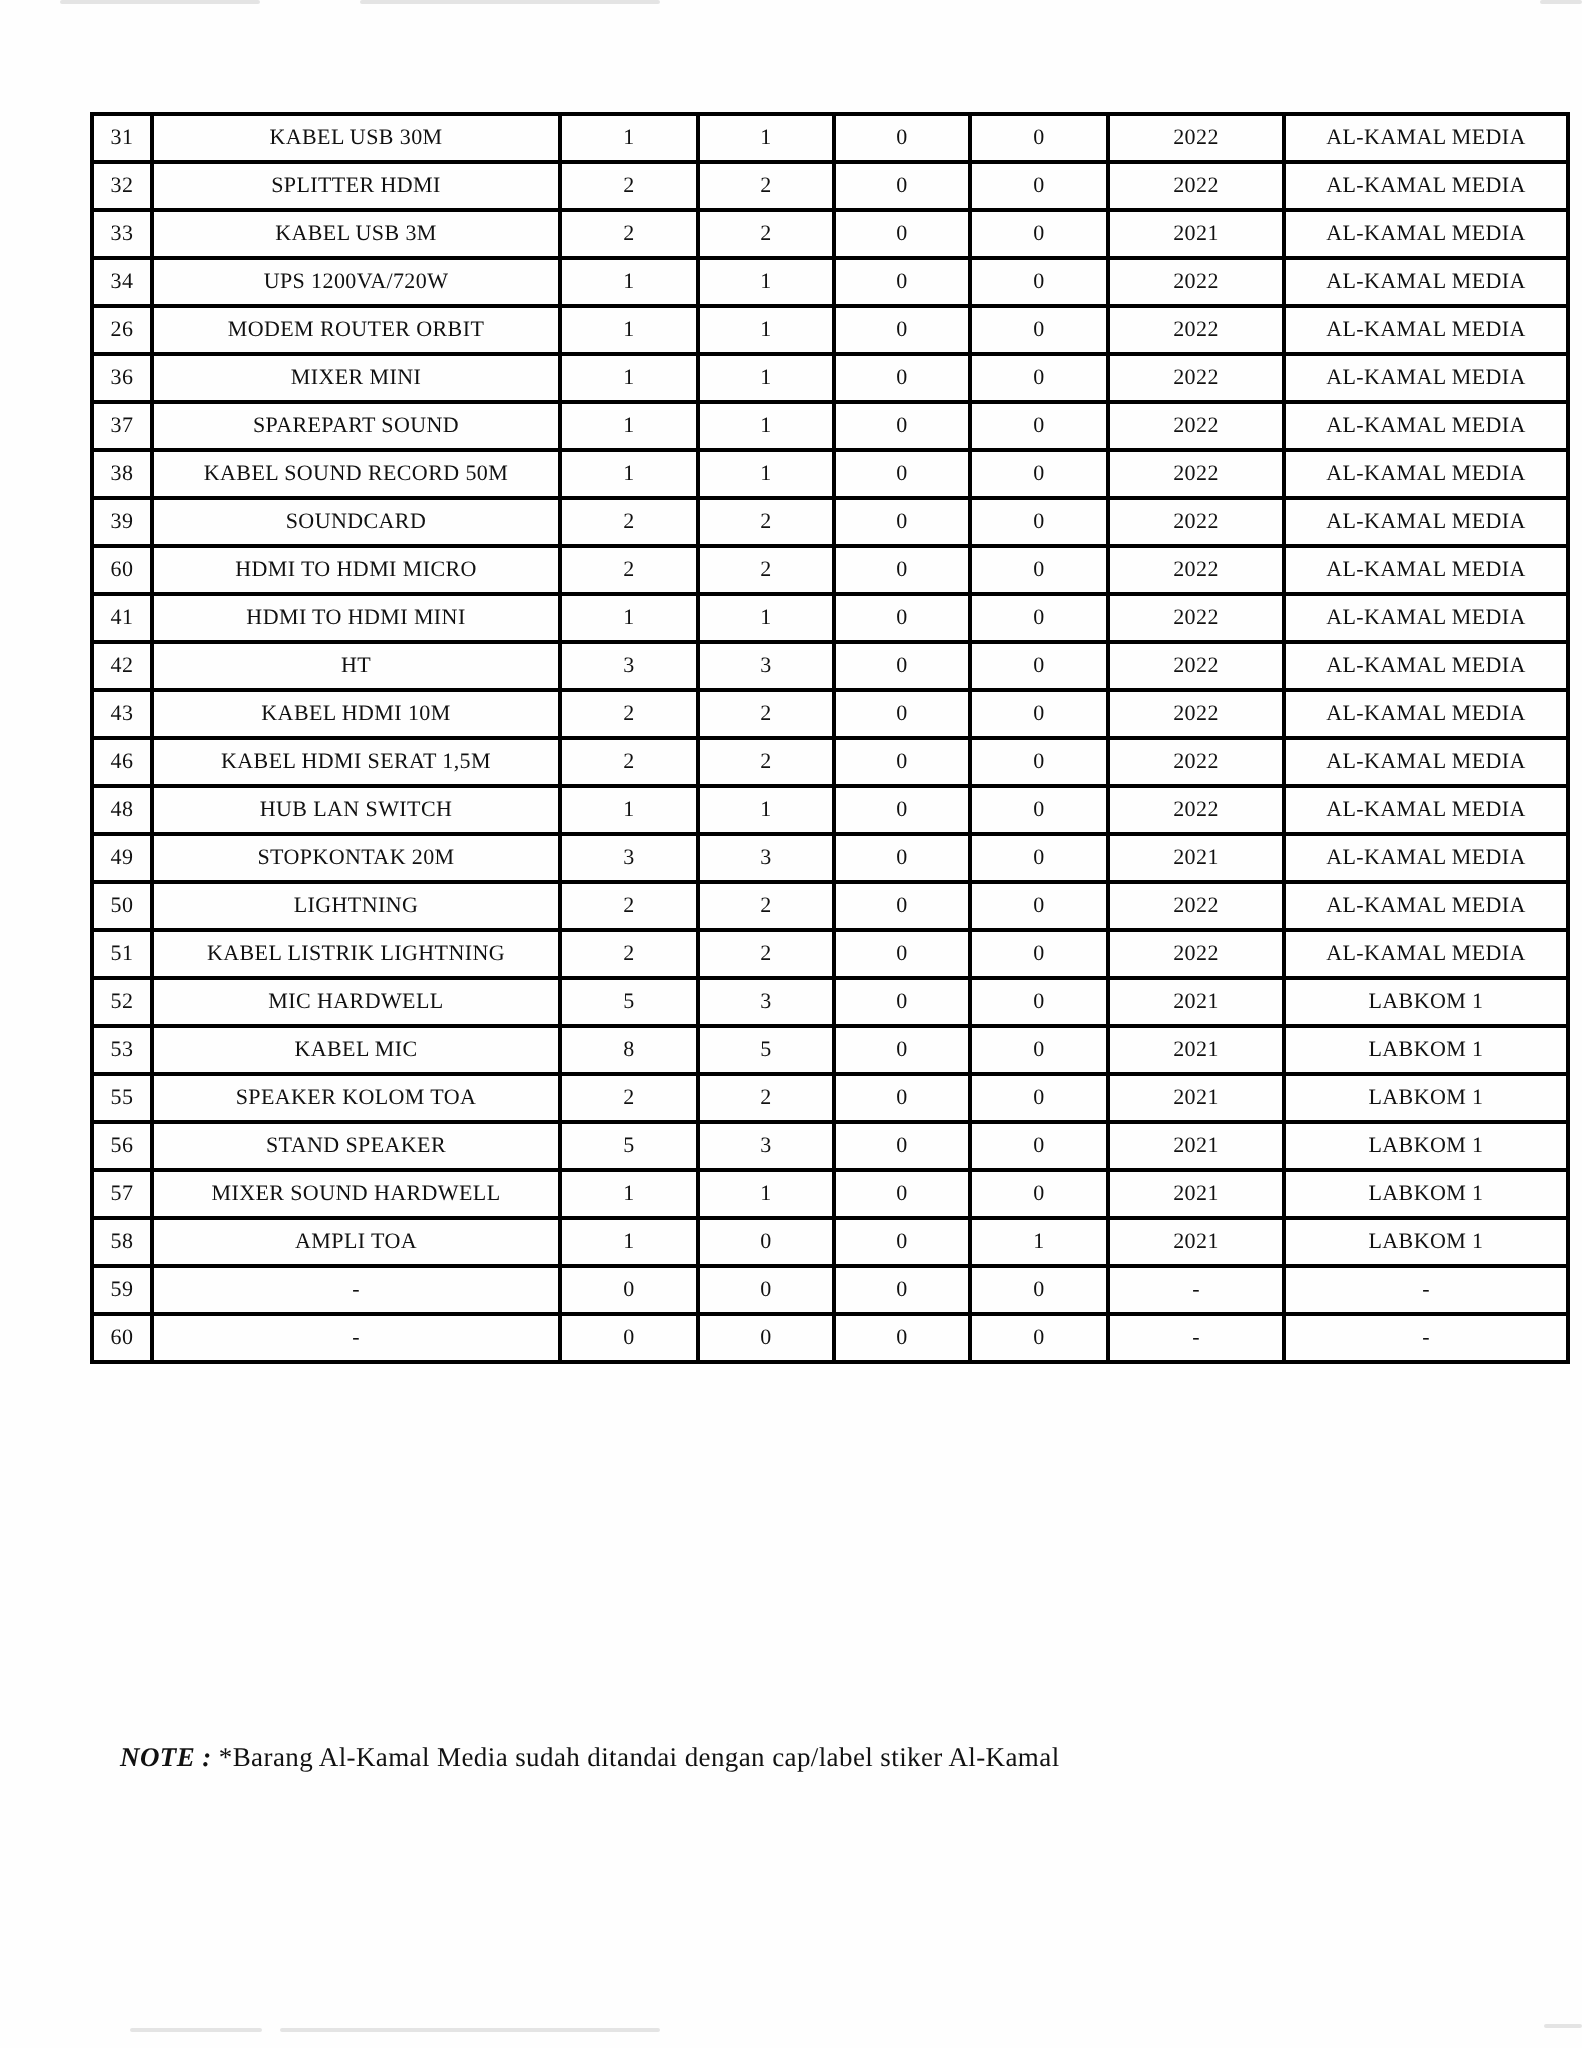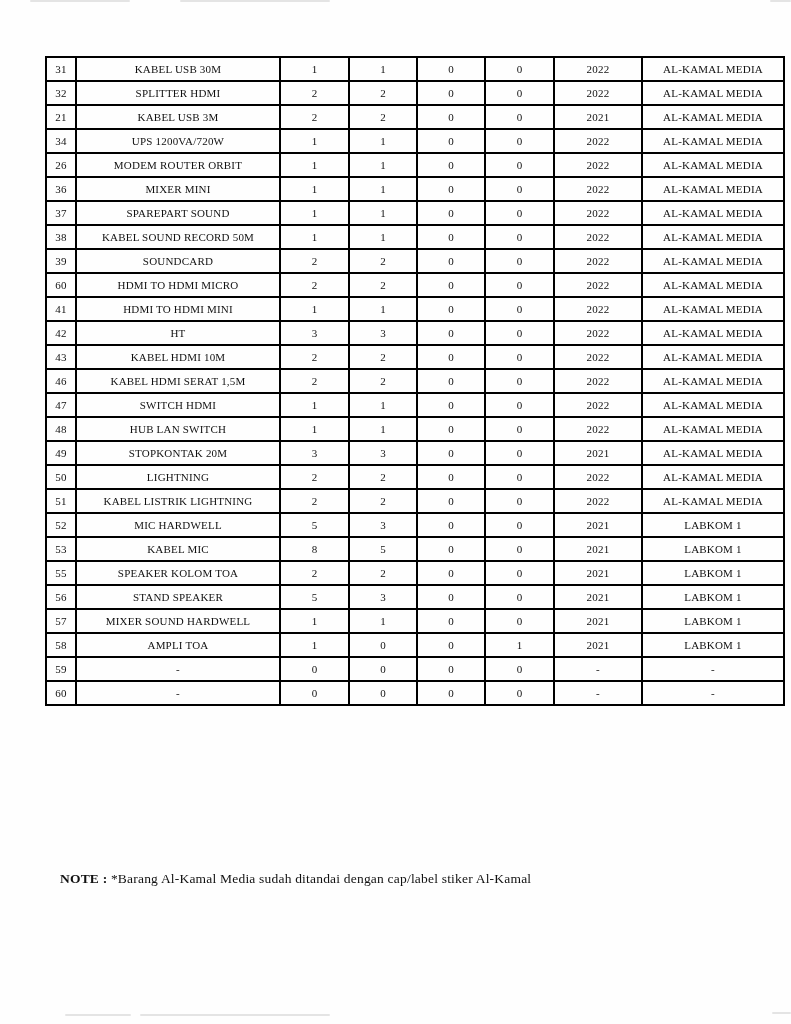--- a/index.html
+++ b/index.html
@@ -52,21 +52,21 @@
   }
 
   .note {
     position: absolute;
     top: 871px;
     left: 60px;
     font-size: 13.5px;
     letter-spacing: 0.2px;
     white-space: nowrap;
   }
-  .note .note-label { font-weight: bold; }
+  .note .note-label { font-weight: bold; font-style: italic; }
 </style>
 </head>
 <body>
 
 <div class="page">
 
   <div class="smudge t1"></div>
   <div class="smudge t2"></div>
   <div class="smudge t3"></div>
   <div class="smudge b1"></div>
@@ -99,21 +99,21 @@
           <td>32</td>
           <td>SPLITTER HDMI</td>
           <td>2</td>
           <td>2</td>
           <td>0</td>
           <td>0</td>
           <td>2022</td>
           <td>AL-KAMAL MEDIA</td>
         </tr>
         <tr>
-          <td>21</td>
+          <td>33</td>
           <td>KABEL USB 3M</td>
           <td>2</td>
           <td>2</td>
           <td>0</td>
           <td>0</td>
           <td>2021</td>
           <td>AL-KAMAL MEDIA</td>
         </tr>
         <tr>
           <td>34</td>
@@ -213,30 +213,20 @@
           <td>0</td>
           <td>0</td>
           <td>2022</td>
           <td>AL-KAMAL MEDIA</td>
         </tr>
         <tr>
           <td>46</td>
           <td>KABEL HDMI SERAT 1,5M</td>
           <td>2</td>
           <td>2</td>
-          <td>0</td>
-          <td>0</td>
-          <td>2022</td>
-          <td>AL-KAMAL MEDIA</td>
-        </tr>
-        <tr>
-          <td>47</td>
-          <td>SWITCH HDMI</td>
-          <td>1</td>
-          <td>1</td>
           <td>0</td>
           <td>0</td>
           <td>2022</td>
           <td>AL-KAMAL MEDIA</td>
         </tr>
         <tr>
           <td>48</td>
           <td>HUB LAN SWITCH</td>
           <td>1</td>
           <td>1</td>

